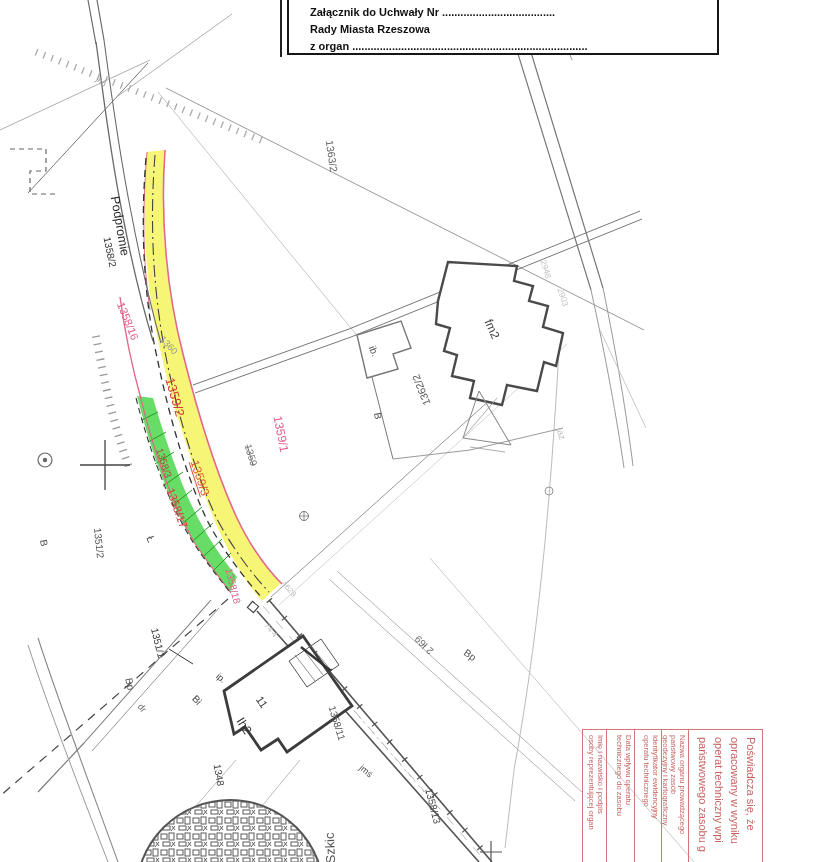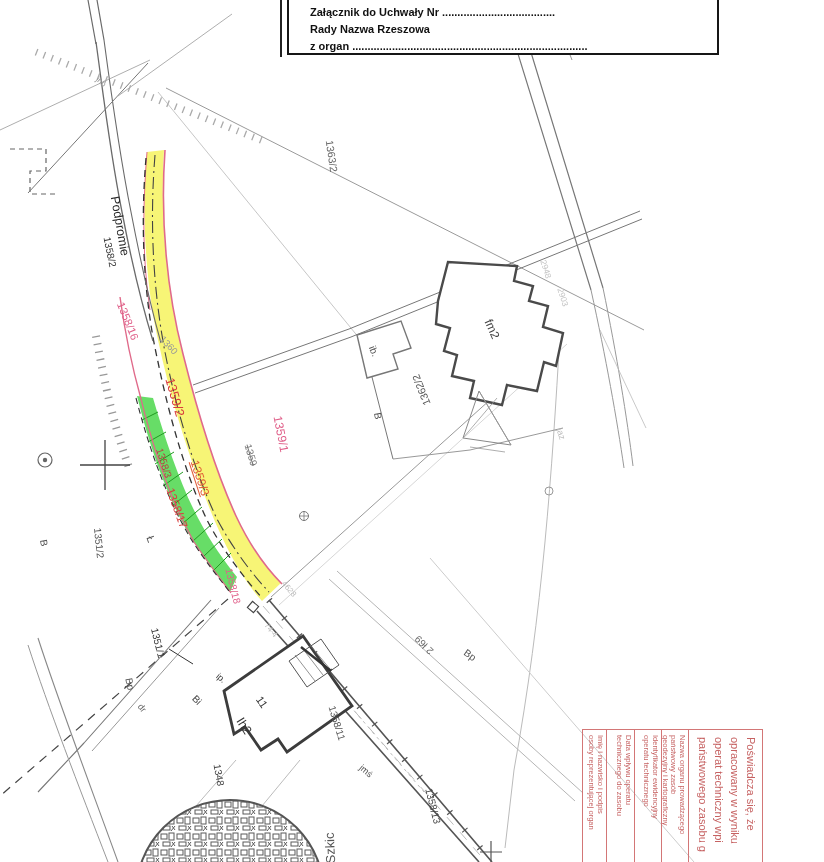--- a/index.html
+++ b/index.html
@@ -164,21 +164,21 @@
   <span class="lbl" style="left:563px;top:297px;--r:72deg;font-size:8.5px;color:#c4c4c4;">2903</span>
   <span class="lbl" style="left:289px;top:589px;--r:50deg;font-size:8px;color:#bbb;">4628</span>
   <span class="lbl" style="left:271px;top:630px;--r:50deg;font-size:8px;color:#bbb;">74-4</span>
   <span class="lbl" style="left:561px;top:434px;--r:72deg;font-size:9px;color:#bbb;">jaz</span>
   <span class="lbl" style="left:101px;top:82px;--r:40deg;font-size:8px;color:#999;">jnb</span>
   <span class="lbl" style="left:142px;top:708px;--r:50deg;font-size:9px;color:#666;">dr</span>
 
   <div class="page-edge"></div>
   <div class="header-box">
     <div class="hl">Załącznik do Uchwały Nr .....................................</div>
-    <div class="hl">Rady Nazwa Rzeszowa</div>
+    <div class="hl">Rady Miasta Rzeszowa</div>
     <div class="hl">z organ .............................................................................</div>
   </div>
 
   <div class="stamp-outer">
     <div class="stamp-inner">
       <div class="stamp-row stamp-head">Poświadcza się, że
 opracowany w wyniku
 operat techniczny wpi
 państwowego zasobu g</div>
       <div class="stamp-row stamp-cell r1">Nazwa organu prowadzącego

